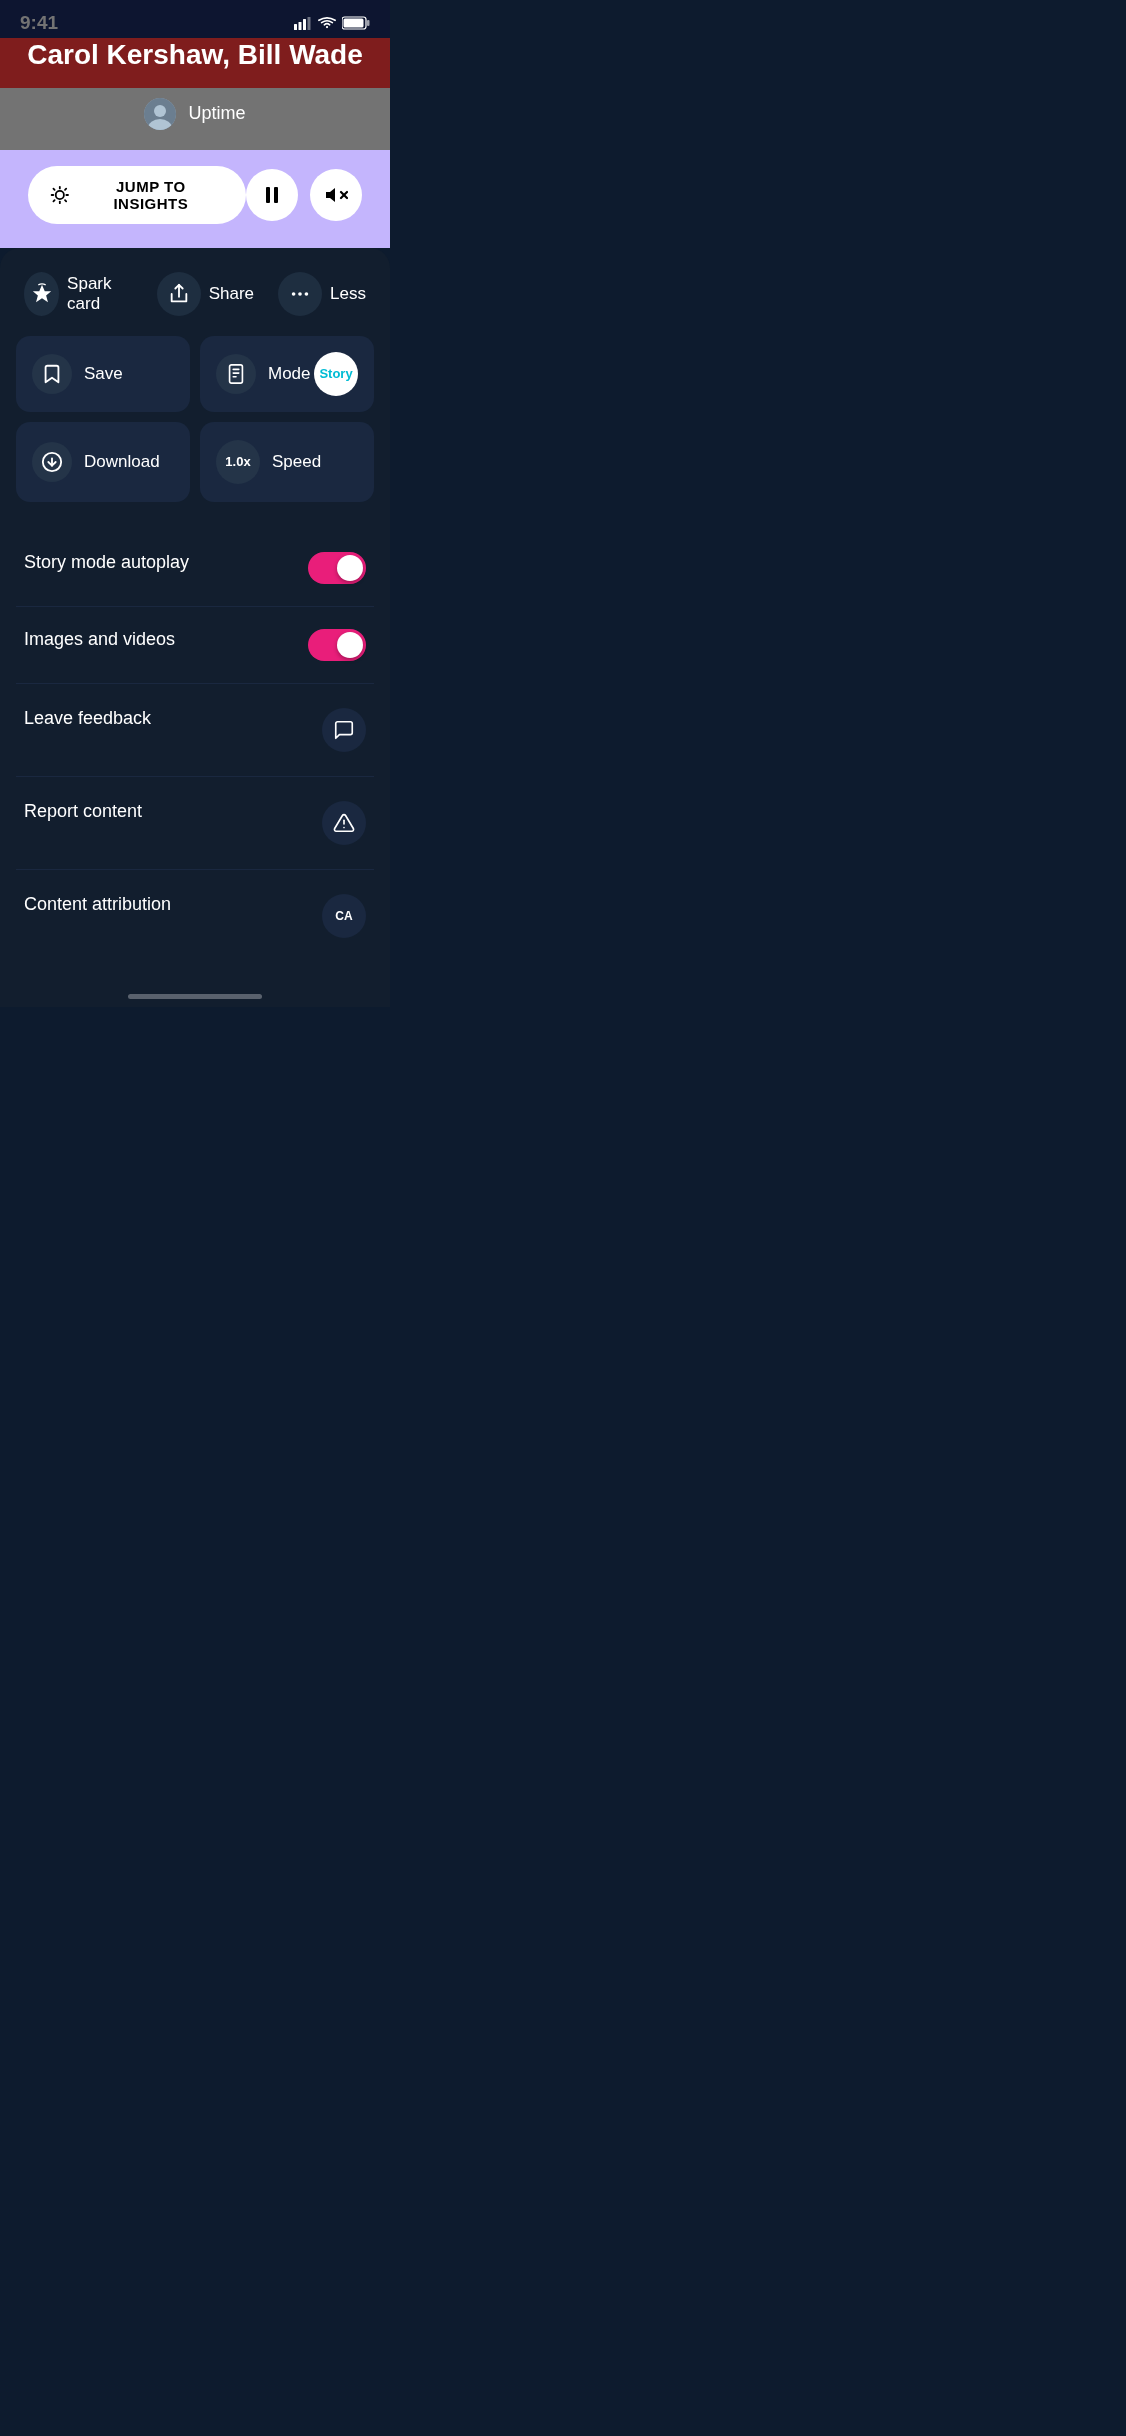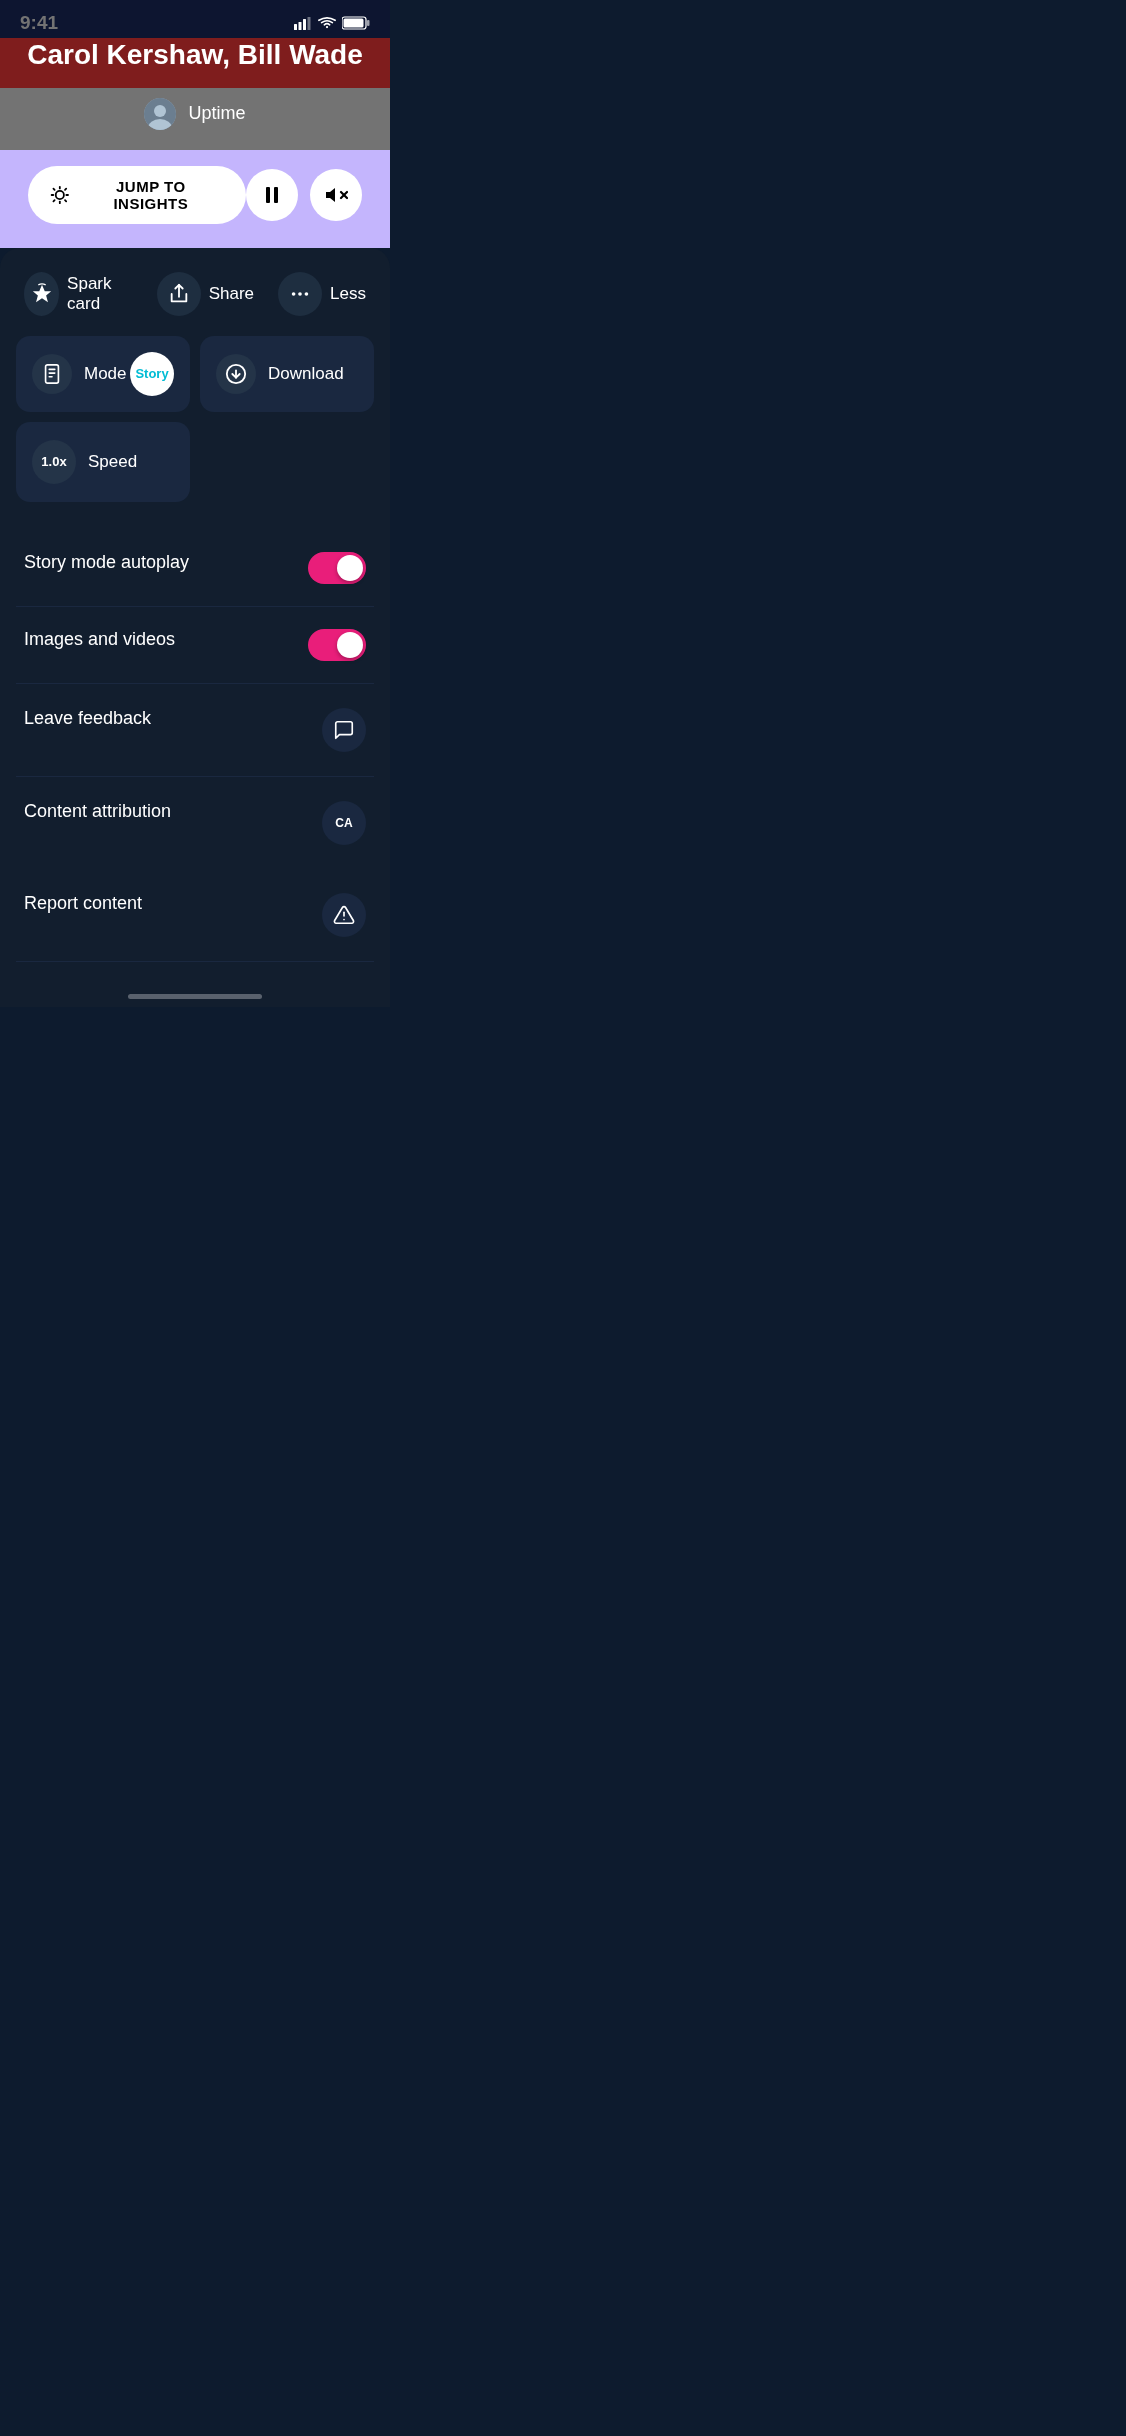--- a/index.html
+++ b/index.html
@@ -406,20 +406,28 @@
           <circle cx="12" cy="12" r="2" fill="#fff"></circle>
           <circle cx="19" cy="12" r="2" fill="#fff"></circle>
         </svg>
       </div>
       <span>Less</span>
     </div>
   </div>
 
   <div class="grid-buttons">
 
+    <button class="grid-btn">
+      <div class="grid-btn-icon">
+        <svg width="22" height="22" viewBox="0 0 24 24" fill="none" stroke="#fff" stroke-width="2" stroke-linecap="round" stroke-linejoin="round">
+          <path d="M19 21L12 16L5 21V5a2 2 0 0 1 2-2h10a2 2 0 0 1 2 2z"></path>
+        </svg>
+      </div>
+      <span>Save</span>
+    </button>
 
     <button class="grid-btn">
       <div class="grid-btn-icon">
         <svg width="22" height="22" viewBox="0 0 24 24" fill="none" stroke="#fff" stroke-width="1.8" stroke-linecap="round" stroke-linejoin="round">
           <rect x="5" y="2" width="14" height="20" rx="2"></rect>
           <line x1="9" y1="7" x2="15" y2="7"></line>
           <line x1="9" y1="11" x2="15" y2="11"></line>
           <line x1="9" y1="15" x2="12" y2="15"></line>
         </svg>
       </div>
@@ -466,35 +474,35 @@
 
   <div class="settings-row">
     <span class="settings-label">Leave feedback</span>
     <div class="settings-icon-circle">
       <svg width="22" height="22" viewBox="0 0 24 24" fill="none" stroke="#fff" stroke-width="1.8" stroke-linecap="round" stroke-linejoin="round">
         <path d="M21 15a2 2 0 0 1-2 2H7l-4 4V5a2 2 0 0 1 2-2h14a2 2 0 0 1 2 2z"></path>
       </svg>
     </div>
   </div>
 
-  <div class="settings-row" style="border-bottom: none;">
-    <span class="settings-label">Content attribution</span>
-    <div class="settings-icon-circle">
-      <span style="font-size:12px;font-weight:700;color:#fff;">CA</span>
-    </div>
-  </div>
-
   <div class="settings-row">
     <span class="settings-label">Report content</span>
     <div class="settings-icon-circle">
       <svg width="22" height="22" viewBox="0 0 24 24" fill="none" stroke="#fff" stroke-width="1.8" stroke-linecap="round" stroke-linejoin="round">
         <path d="M10.29 3.86L1.82 18a2 2 0 0 0 1.71 3h16.94a2 2 0 0 0 1.71-3L13.71 3.86a2 2 0 0 0-3.42 0z"></path>
         <line x1="12" y1="9" x2="12" y2="13"></line>
         <line x1="12" y1="17" x2="12.01" y2="17"></line>
       </svg>
     </div>
   </div>
 
+  <div class="settings-row" style="border-bottom: none;">
+    <span class="settings-label">Content attribution</span>
+    <div class="settings-icon-circle">
+      <span style="font-size:12px;font-weight:700;color:#fff;">CA</span>
+    </div>
+  </div>
+
 </div>
 
 <div class="home-indicator">
   <div class="home-bar"></div>
 </div>
 
 </body></html>

